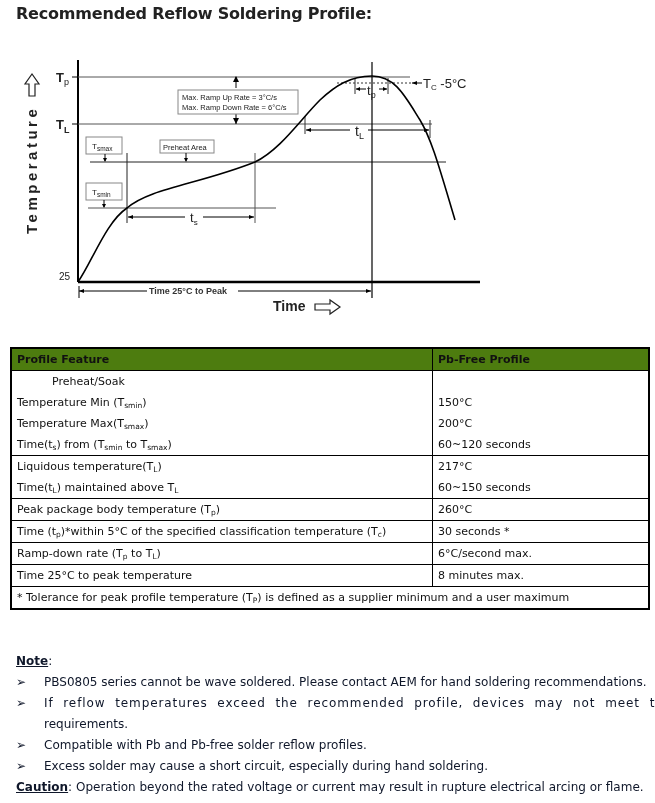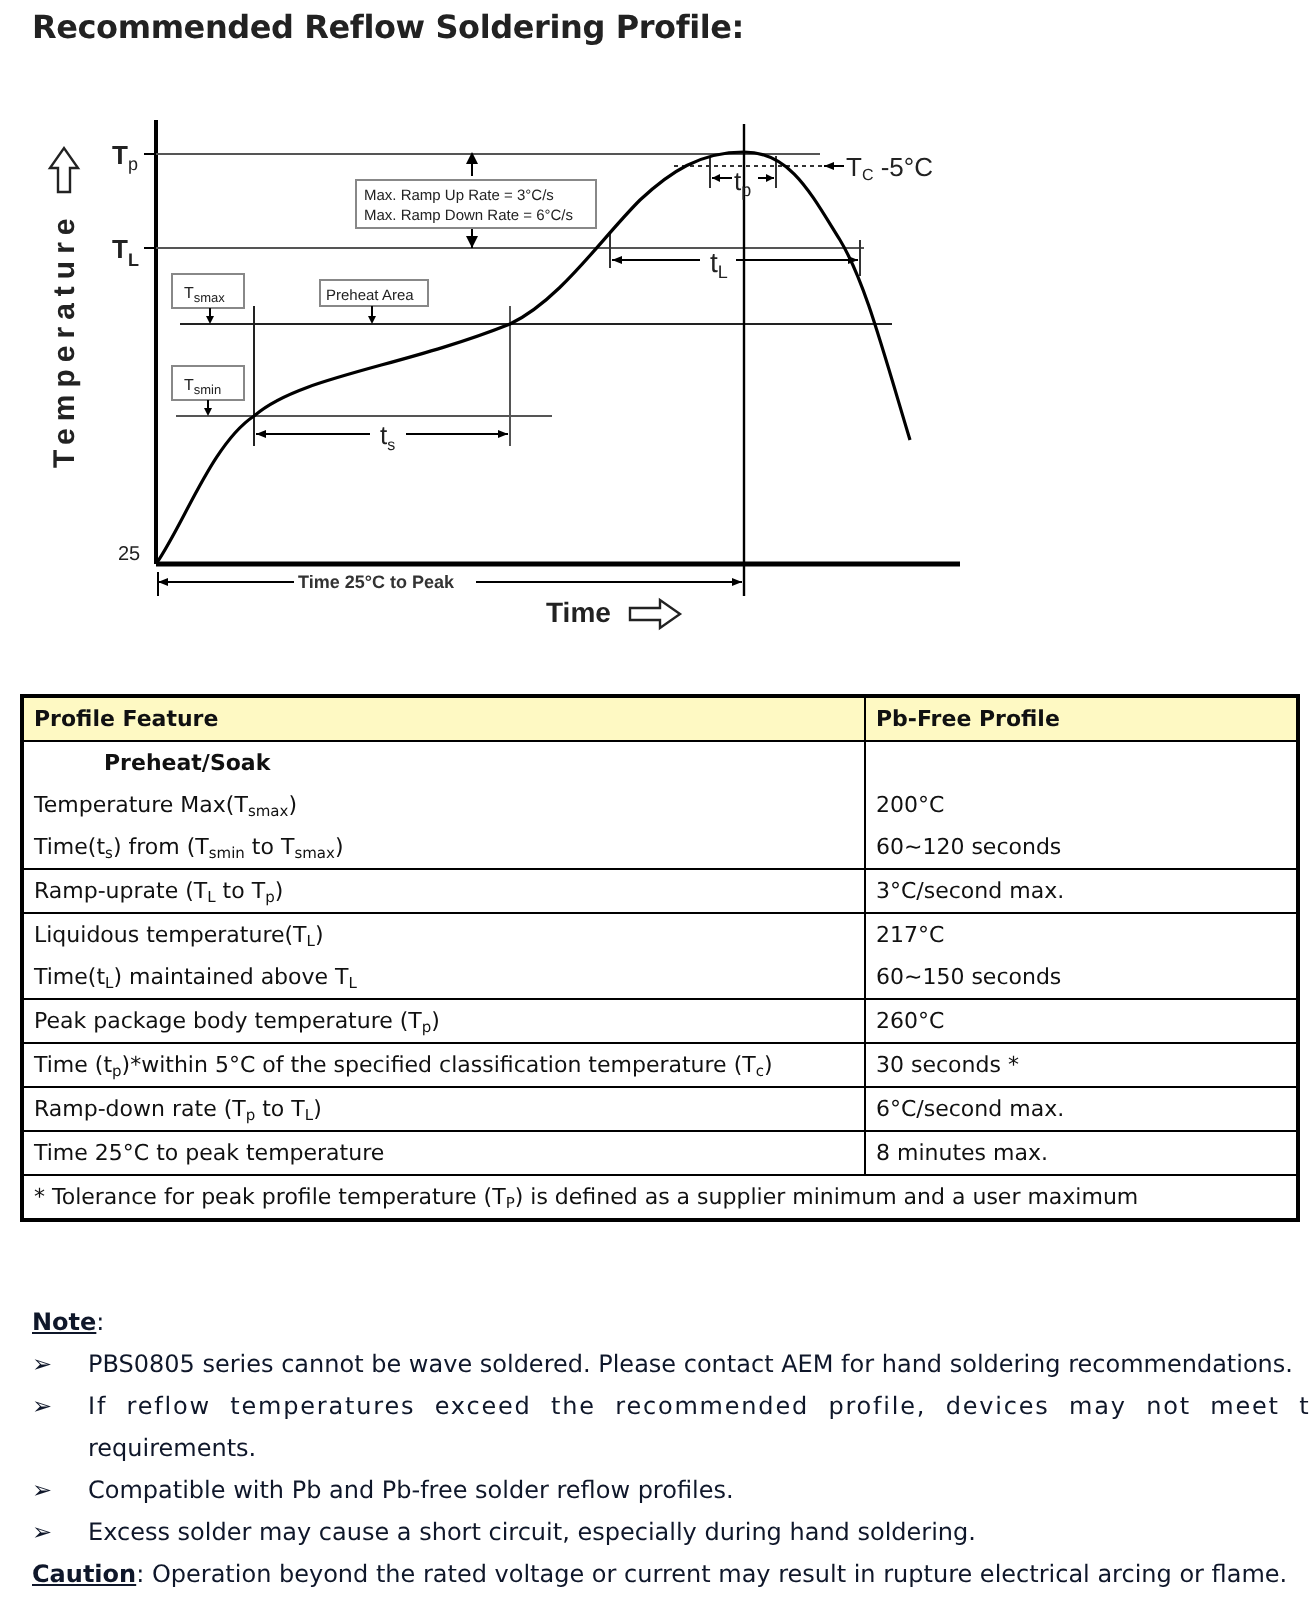--- a/index.html
+++ b/index.html
@@ -2,24 +2,24 @@
 <html><head>
 <meta charset="utf-8">
 <style>
   html, body { margin: 0; padding: 0; background: #ffffff; }
   body { width: 655px; height: 803px; position: relative; overflow: hidden; font-family: "Liberation Sans", sans-serif; color: #111; }
   .title { position: absolute; left: 16px; top: 4px; font-family: "DejaVu Sans", sans-serif; font-weight: bold; font-size: 16px; color: #222; letter-spacing: -0.2px; }
   svg.diagram { position: absolute; left: 0; top: 40px; width: 655px; height: 290px; }
   svg text { font-family: "Liberation Sans", sans-serif; }
   table.spec { position: absolute; left: 10px; top: 347px; width: 640px; border-collapse: collapse; border: 2px solid #000; font-family: "DejaVu Sans", sans-serif; font-size: 11px; color: #111; }
   table.spec td { border-left: 1px solid #000; border-right: 1px solid #000; padding: 0 5px; height: 21px; vertical-align: middle; white-space: nowrap; }
-  table.spec tr.hdr td { background: #fef9c3; font-weight: bold; border-bottom: 1px solid #000; }
+  table.spec tr.hdr td { background: #4d7c0f; font-weight: bold; border-bottom: 1px solid #000; }
   table.spec tr.sep td { border-top: 1px solid #000; }
   table.spec td.c1 { width: 375px; }
-  table.spec td.bold { font-weight: bold; padding-left: 40px; }
+  table.spec td.bold { font-weight: normal; padding-left: 40px; }
   table.spec td.note { border-top: 1px solid #000; }
   sub { font-size: 7.5px; vertical-align: -2px; }
   .notes { position: absolute; left: 16px; top: 651px; width: 640px; font-family: "DejaVu Sans", sans-serif; font-size: 12px; color: #0f172a; line-height: 21px; }
   .notes .h { font-weight: bold; text-decoration: underline; }
   .notes .li { position: relative; padding-left: 28px; white-space: nowrap; }
   .notes .li .bullet { position: absolute; left: 0; top: 0; font-size: 12px; }
   .notes .li.justify { letter-spacing: 0.9px; word-spacing: 5px; }
 </style>
 </head>
 <body>
@@ -120,30 +120,30 @@
   <tbody id="spec-body">
       <tr class="hdr">
         <td class="c1">Profile Feature</td>
         <td>Pb-Free Profile</td>
       </tr>
       <tr>
         <td class="c1 bold">Preheat/Soak</td>
         <td></td>
       </tr>
       <tr>
+        <td class="c1">Temperature Min (T<sub>smin</sub>)</td>
+        <td>150°C</td>
+      </tr>
+      <tr>
         <td class="c1">Temperature Max(T<sub>smax</sub>)</td>
         <td>200°C</td>
       </tr>
       <tr>
         <td class="c1">Time(t<sub>s</sub>) from (T<sub>smin</sub> to T<sub>smax</sub>)</td>
         <td>60~120 seconds</td>
-      </tr>
-      <tr class="sep">
-        <td class="c1">Ramp-uprate (T<sub>L</sub> to T<sub>p</sub>)</td>
-        <td>3°C/second max.</td>
       </tr>
       <tr class="sep">
         <td class="c1">Liquidous temperature(T<sub>L</sub>)</td>
         <td>217°C</td>
       </tr>
       <tr>
         <td class="c1">Time(t<sub>L</sub>) maintained above T<sub>L</sub></td>
         <td>60~150 seconds</td>
       </tr>
       <tr class="sep">

